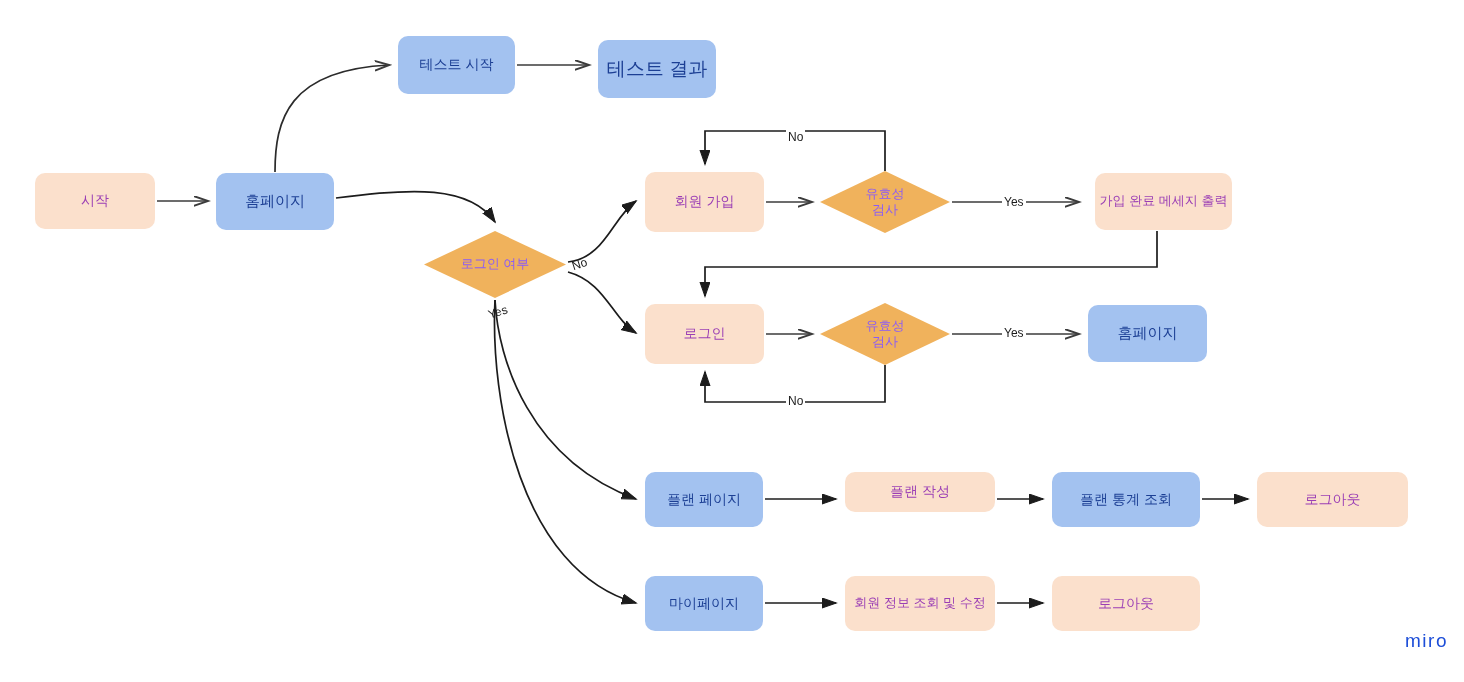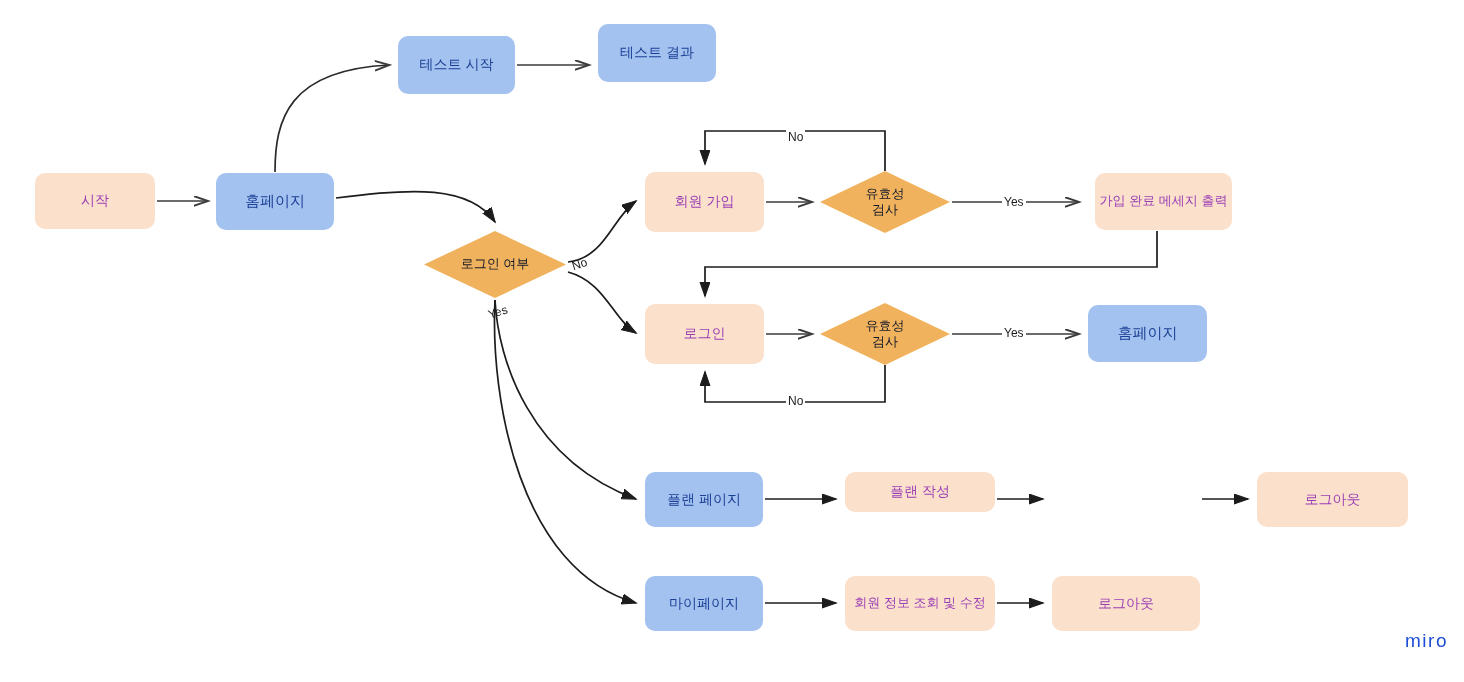--- a/index.html
+++ b/index.html
@@ -42,21 +42,21 @@
   .node.blue {
     background: #a3c2f0;
     color: #1c3f94;
   }
   .node.peach {
     background: #fbe0cc;
     color: #9b3fb5;
   }
   .node.diamond {
     background: transparent;
-    color: #0f172a;
+    color: #8b5cf6;
   }
   .diamond-shape {
     position: absolute;
     left: 0;
     top: 0;
     width: 100%;
     height: 100%;
     background: #f0b25c;
     -webkit-clip-path: polygon(50% 0%, 100% 50%, 50% 100%, 0% 50%);
     clip-path: polygon(50% 0%, 100% 50%, 50% 100%, 0% 50%);
@@ -155,21 +155,21 @@
   </div>
 
   <div class="node rect blue" style="left:216px;top:173px;width:118px;height:57px;font-size:15px;">
     <span class="label">홈페이지</span>
   </div>
 
   <div class="node rect blue" style="left:398px;top:36px;width:117px;height:58px;font-size:14px;">
     <span class="label">테스트 시작</span>
   </div>
 
-  <div class="node rect blue" style="left:598px;top:24px;width:118px;height:58px;font-size:14px;">
+  <div class="node rect blue" style="left:598px;top:40px;width:118px;height:58px;font-size:19px;">
     <span class="label">테스트 결과</span>
   </div>
 
   <div class="node diamond" style="left:424px;top:231px;width:142px;height:67px;font-size:13px;">
     <span class="diamond-shape"></span>
     <span class="label">로그인 여부</span>
   </div>
 
   <div class="node rect peach" style="left:645px;top:172px;width:119px;height:60px;font-size:14px;">
     <span class="label">회원 가입</span>
@@ -200,20 +200,23 @@
   </div>
 
   <div class="node rect blue" style="left:645px;top:472px;width:118px;height:55px;font-size:14px;">
     <span class="label">플랜 페이지</span>
   </div>
 
   <div class="node rect peach" style="left:845px;top:472px;width:150px;height:40px;font-size:14px;">
     <span class="label">플랜 작성</span>
   </div>
 
+  <div class="node rect blue" style="left:1052px;top:472px;width:148px;height:55px;font-size:14px;">
+    <span class="label">플랜 통계 조회</span>
+  </div>
 
   <div class="node rect peach" style="left:1257px;top:472px;width:151px;height:55px;font-size:14px;">
     <span class="label">로그아웃</span>
   </div>
 
   <div class="node rect peach" style="left:845px;top:576px;width:150px;height:55px;font-size:13px;">
     <span class="label">회원 정보 조회 및 수정</span>
   </div>
 
   <div class="node rect blue" style="left:645px;top:576px;width:118px;height:55px;font-size:14px;">

